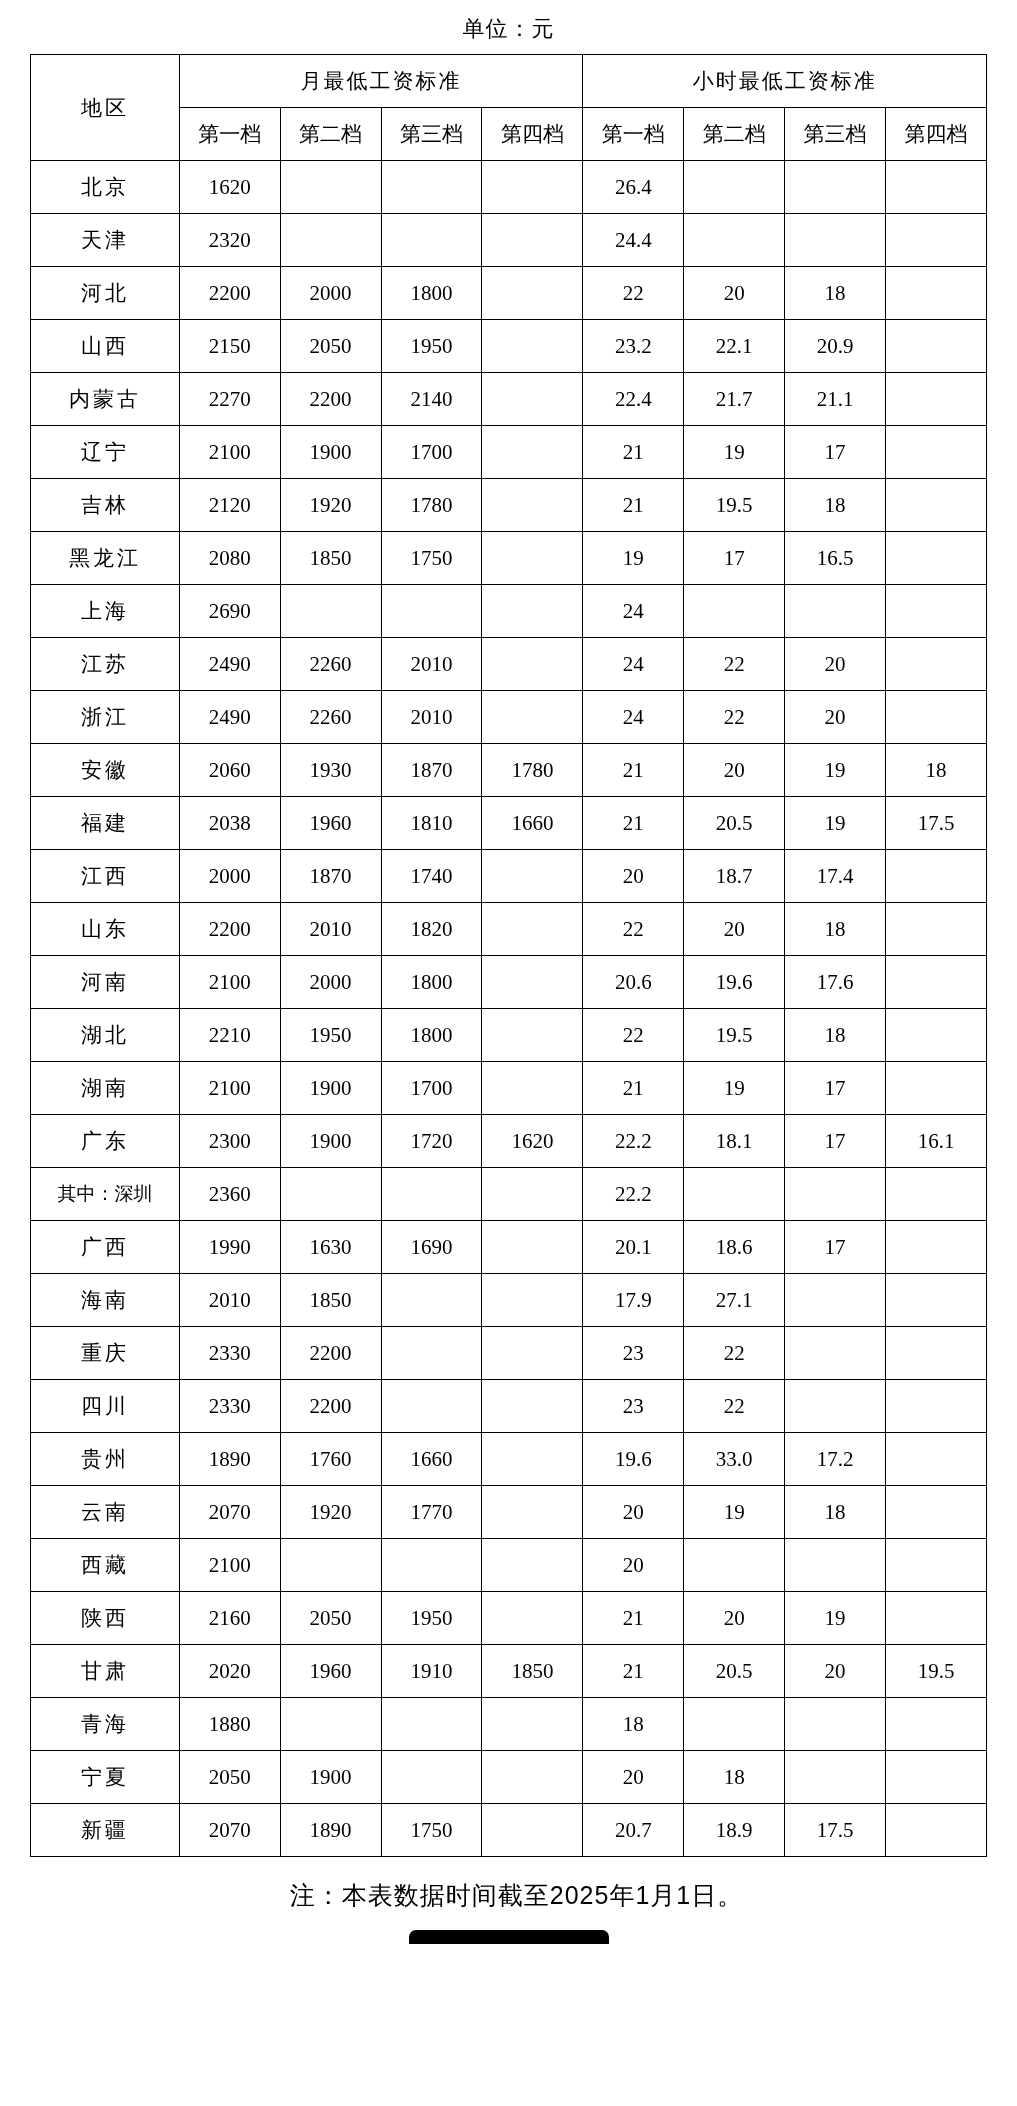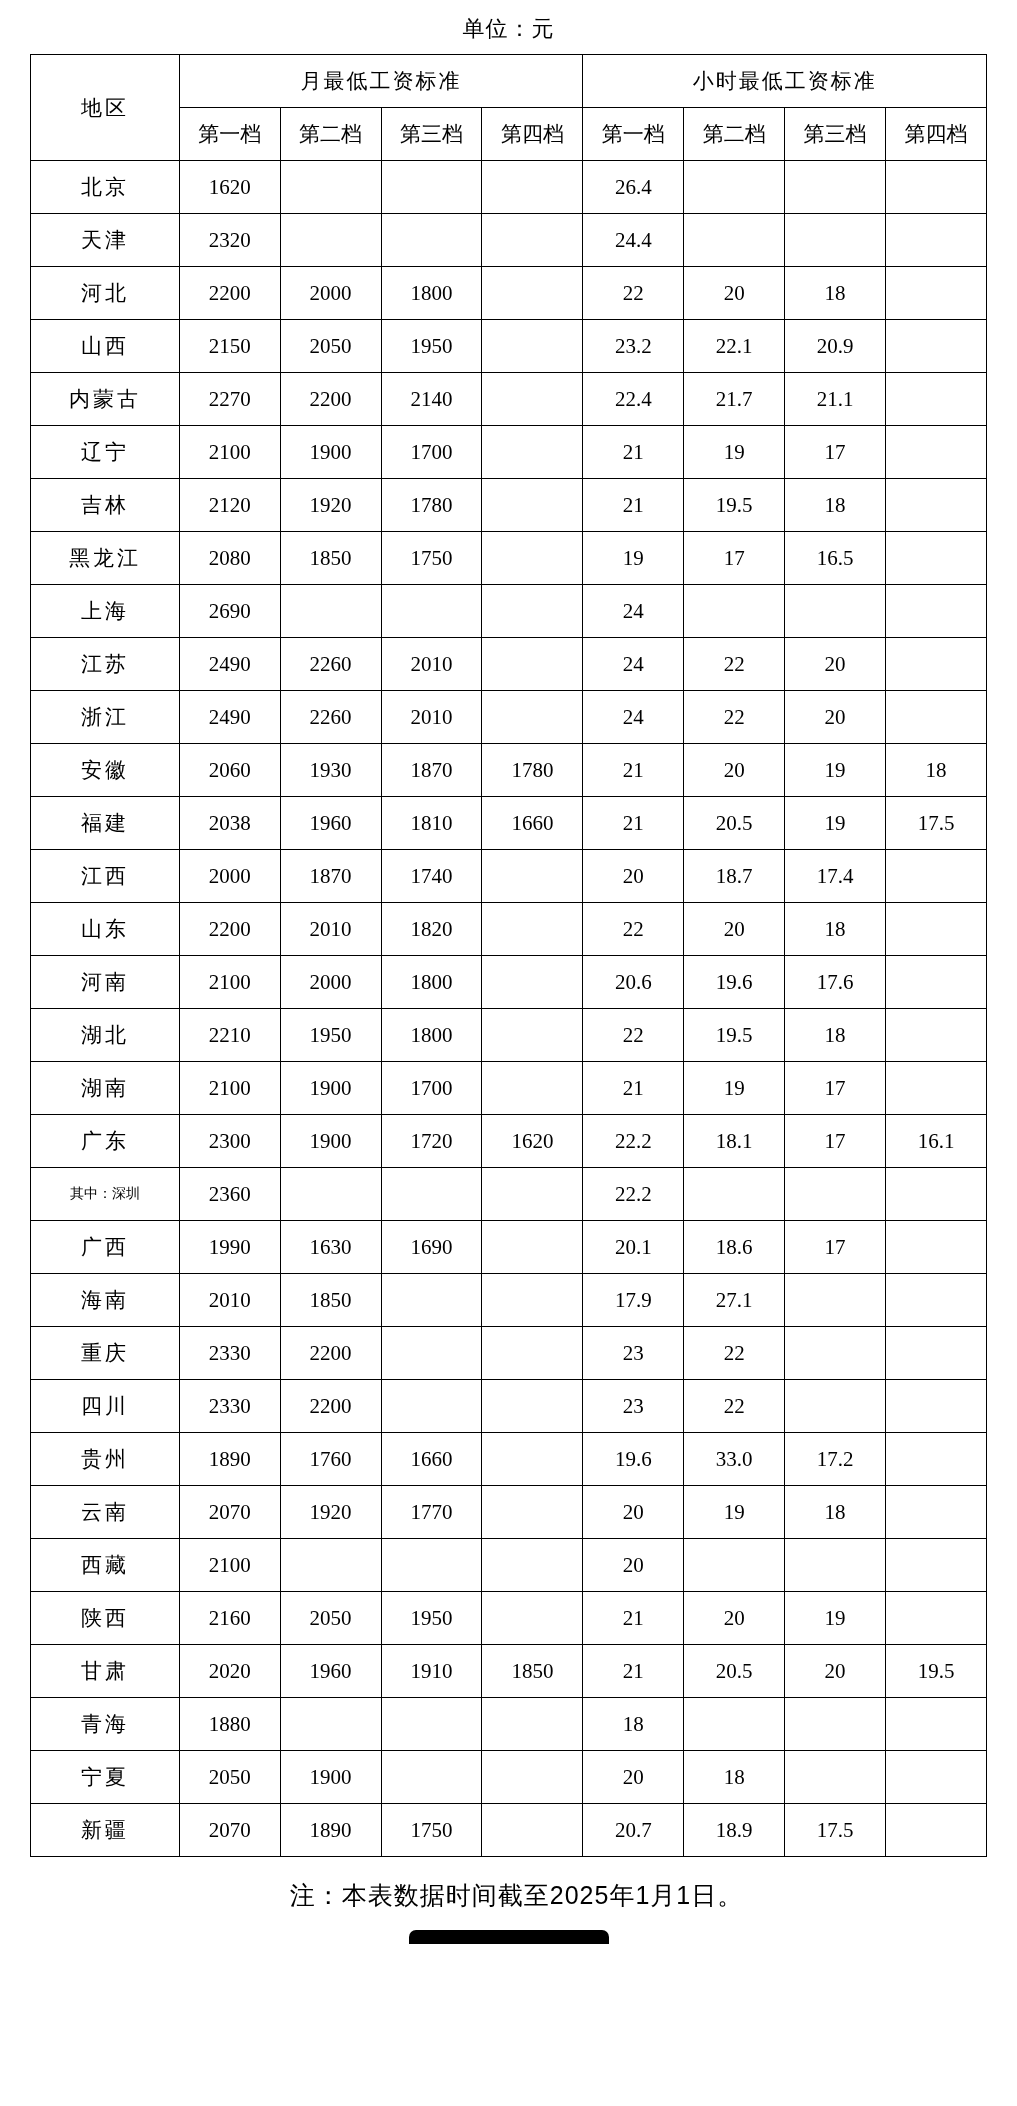--- a/index.html
+++ b/index.html
@@ -50,21 +50,21 @@
     font-family: "Liberation Sans", sans-serif;
     font-size: 21px;
   }
   .region-cell {
     font-family: "Liberation Sans", sans-serif;
     font-size: 21px;
     letter-spacing: 3px;
   }
   .region-cell.sub {
     letter-spacing: 0px;
-    font-size: 14px;
+    font-size: 19px;
   }
   .group-head {
     font-family: "Liberation Sans", sans-serif;
     letter-spacing: 2px;
     border-radius: 25px;
   }
   .note {
     text-align: center;
     font-size: 25px;
     font-family: "Liberation Sans", sans-serif;

